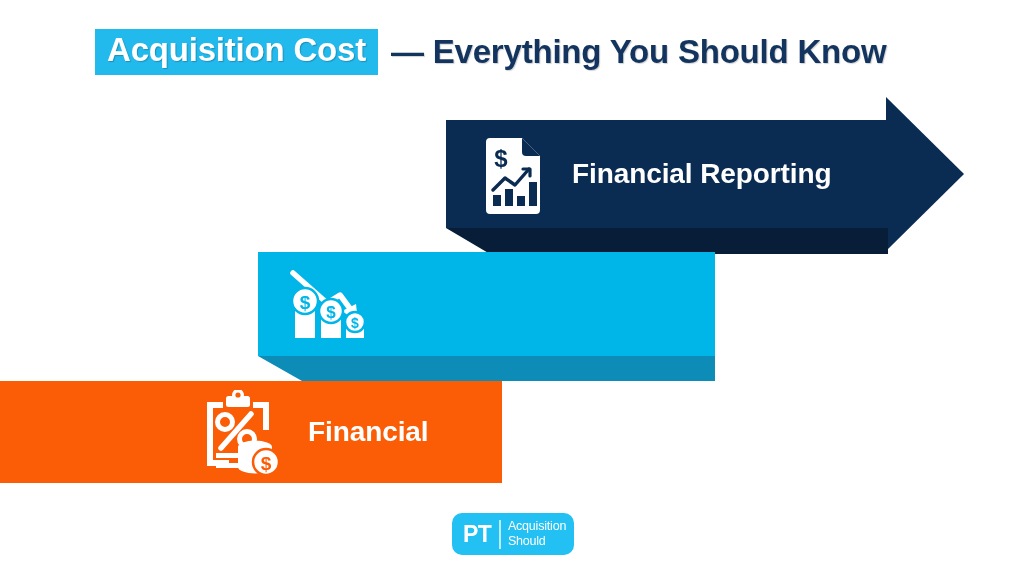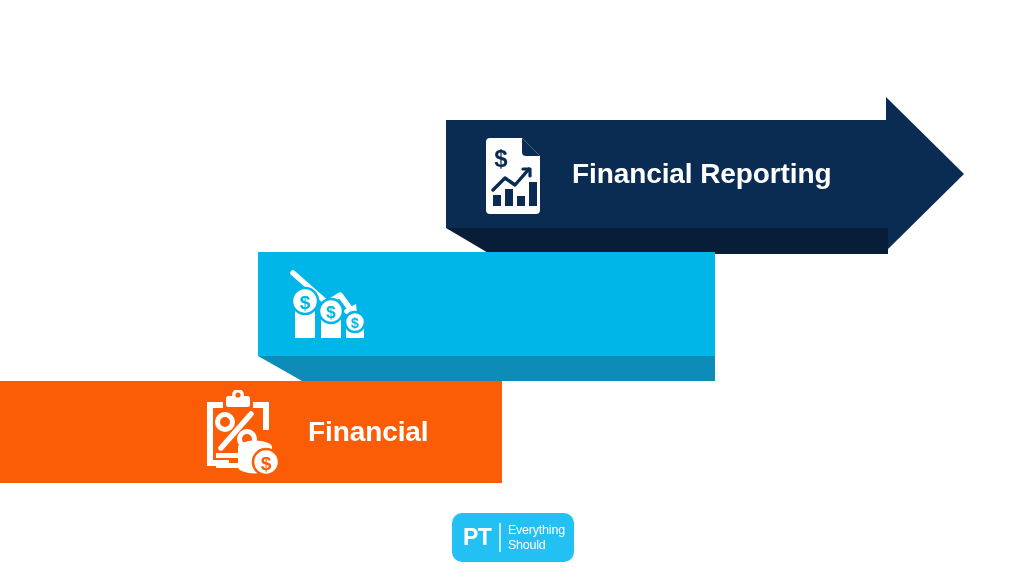--- a/index.html
+++ b/index.html
@@ -117,21 +117,21 @@
     width:502px; height:102px;
     display:flex; align-items:center;
     padding-left:200px;
     gap:28px;
   }
 
   
   .logo-wrap {
     position:absolute;
     left:452px; top:513px;
-    width:122px; height:49px;
+    width:122px; height:42px;
     background:#22c0f3;
     border-radius:10px;
     display:flex; align-items:center;
     padding-left:11px;
   }
   .logo-pt {
     color:#ffffff;
     font-weight:bold;
     font-size:23px;
     letter-spacing:-0.5px;
@@ -147,20 +147,24 @@
     font-size:12.5px;
     line-height:1.18;
     letter-spacing:-0.2px;
   }
 </style>
 </head>
 <body>
 
 <div id="canvas">
 
+  <div class="title-row">
+    <span class="title-hl">Acquisition Cost</span>
+    <span class="title-rest">— Everything You Should Know</span>
+  </div>
 
   <div class="step" id="step-financial">
 
     <div class="bar"></div>
 
     <svg class="head" viewBox="0 0 78 154">
       <polygon points="0,0 78,77 0,154" fill="#0b2c52"></polygon>
     </svg>
 
     <svg class="shadow" viewBox="0 0 442 26" preserveAspectRatio="none">
@@ -254,18 +258,18 @@
         </svg>
       </div>
       <span class="step-label">Financial</span>
     </div>
   </div>
 
   <div class="logo-wrap">
     <span class="logo-pt">PT</span>
     <span class="logo-div"></span>
     <span class="logo-txt">
-      <span>Everything</span><br>
+      <span>Acquisition</span><br>
       <span>Should</span>
     </span>
   </div>
 
 </div>
 
 </body></html>

